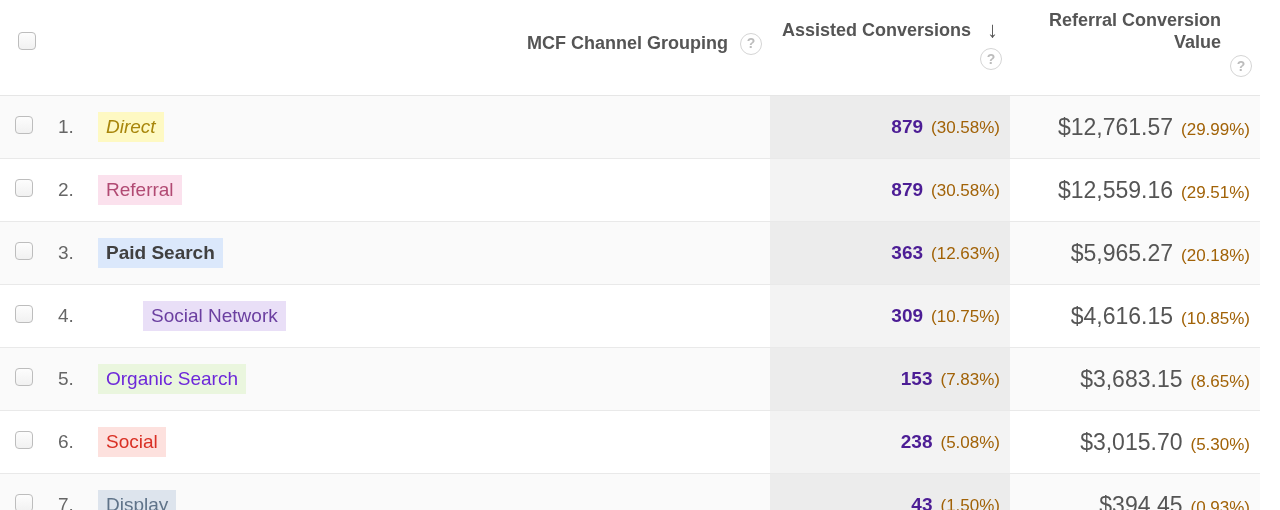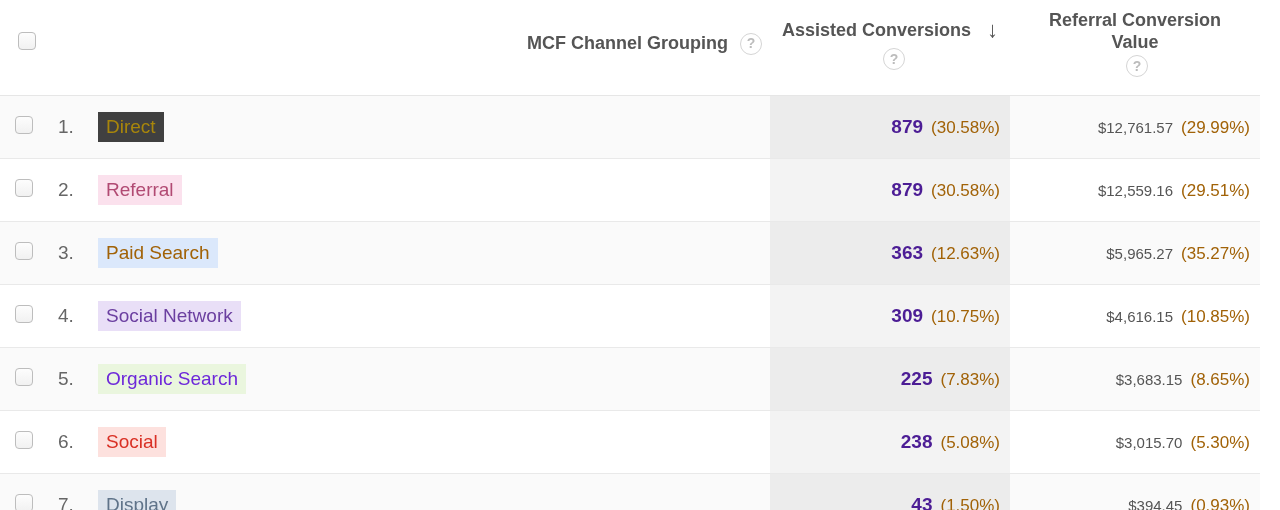--- a/index.html
+++ b/index.html
@@ -12,21 +12,20 @@
   }
   .table {
     width: 1260px;
     border-collapse: collapse;
     font-size: 18px;
   }
   .thead-row td {
     border-bottom: 1px solid #e6e6e6;
     padding: 10px 8px 18px 8px;
     vertical-align: middle;
-    text-align: center;
     font-weight: 700;
     color: #555;
   }
   .thead-row .head-left {
     text-align: left;
     padding-left: 18px;
   }
   .row td {
     border-bottom: 1px solid #e9e9e9;
     padding: 16px 10px;
@@ -49,21 +48,21 @@
   .col-name  { text-align: left; }
   .col-conv  { width: 240px; text-align: right; padding-right: 24px;}
   .col-val   { width: 250px; text-align: right; padding-right: 30px;}
   .tag {
     display: inline-block;
     padding: 4px 8px;
     font-size: 19px;
   }
   .num-bold { font-weight: 700; color: #4c1d95; font-size: 19px;}
   .num-pct  { color: #a16207; font-size:17px; margin-left: 8px; }
-  .val-main { color: #555; font-size: 15px; margin-top: 44px;}
+  .val-main { color: #555; font-size: 23px; margin-top: 44px;}
   .help-ico {
     display:inline-flex;
     width:22px;height:22px;
     border:1px solid #d5d5d5;
     border-radius:50%;
     color:#bcbcbc;
     font-size:14px;
     align-items:center;
     justify-content:center;
     margin-left:8px;
@@ -118,50 +117,50 @@
         </div>
         <div style="margin-top:2px;display:inline-block">
           <span class="help-ico" style="margin-left:4px">?</span>
         </div>
       </td>
     </tr>
 
   <tr class="row shade">
         <td class="col-chk"><span class="chk"></span></td>
         <td class="col-idx"><span>1.</span></td>
-        <td class="col-name"><span class="tag" style="background:#404040;color:#a8860b;">Direct</span></td>
+        <td class="col-name"><span class="tag" style="background:#fef9c3;color:#a8860b;font-style:italic;">Direct</span></td>
         <td class="col-conv cell-conv"><span class="num-bold">879</span><span class="num-pct">(30.58%)</span></td>
         <td class="col-val"><span class="val-main">$12,761.57</span><span class="num-pct">(29.99%)</span></td>
       </tr>
       <tr class="row light">
         <td class="col-chk"><span class="chk"></span></td>
         <td class="col-idx"><span>2.</span></td>
         <td class="col-name"><span class="tag" style="background:#fbe1ed;color:#b14a73;">Referral</span></td>
         <td class="col-conv cell-conv"><span class="num-bold">879</span><span class="num-pct">(30.58%)</span></td>
         <td class="col-val"><span class="val-main">$12,559.16</span><span class="num-pct">(29.51%)</span></td>
       </tr>
       <tr class="row shade">
         <td class="col-chk"><span class="chk"></span></td>
         <td class="col-idx"><span>3.</span></td>
-        <td class="col-name"><span class="tag" style="background:#dbe8fb;color:#a16207;">Paid Search</span></td>
+        <td class="col-name"><span class="tag" style="background:#dbe8fb;color:#404040;font-weight:bold;">Paid Search</span></td>
         <td class="col-conv cell-conv"><span class="num-bold">363</span><span class="num-pct">(12.63%)</span></td>
-        <td class="col-val"><span class="val-main">$5,965.27</span><span class="num-pct">(35.27%)</span></td>
+        <td class="col-val"><span class="val-main">$5,965.27</span><span class="num-pct">(20.18%)</span></td>
       </tr>
       <tr class="row light">
         <td class="col-chk"><span class="chk"></span></td>
         <td class="col-idx"><span>4.</span></td>
-        <td class="col-name"><span class="tag" style="background:#e9dff7;color:#6b3fa0;">Social Network</span></td>
+        <td class="col-name"><span class="tag" style="background:#e9dff7;color:#6b3fa0;margin-left:45px;">Social Network</span></td>
         <td class="col-conv cell-conv"><span class="num-bold">309</span><span class="num-pct">(10.75%)</span></td>
         <td class="col-val"><span class="val-main">$4,616.15</span><span class="num-pct">(10.85%)</span></td>
       </tr>
       <tr class="row shade">
         <td class="col-chk"><span class="chk"></span></td>
         <td class="col-idx"><span>5.</span></td>
         <td class="col-name"><span class="tag" style="background:#eaf6de;color:#6d28d9;">Organic Search</span></td>
-        <td class="col-conv cell-conv"><span class="num-bold">225</span><span class="num-pct">(7.83%)</span></td>
+        <td class="col-conv cell-conv"><span class="num-bold">153</span><span class="num-pct">(7.83%)</span></td>
         <td class="col-val"><span class="val-main">$3,683.15</span><span class="num-pct">(8.65%)</span></td>
       </tr>
       <tr class="row light">
         <td class="col-chk"><span class="chk"></span></td>
         <td class="col-idx"><span>6.</span></td>
         <td class="col-name"><span class="tag" style="background:#fde1de;color:#d93025;">Social</span></td>
         <td class="col-conv cell-conv"><span class="num-bold">238</span><span class="num-pct">(5.08%)</span></td>
         <td class="col-val"><span class="val-main">$3,015.70</span><span class="num-pct">(5.30%)</span></td>
       </tr>
       <tr class="row shade">

